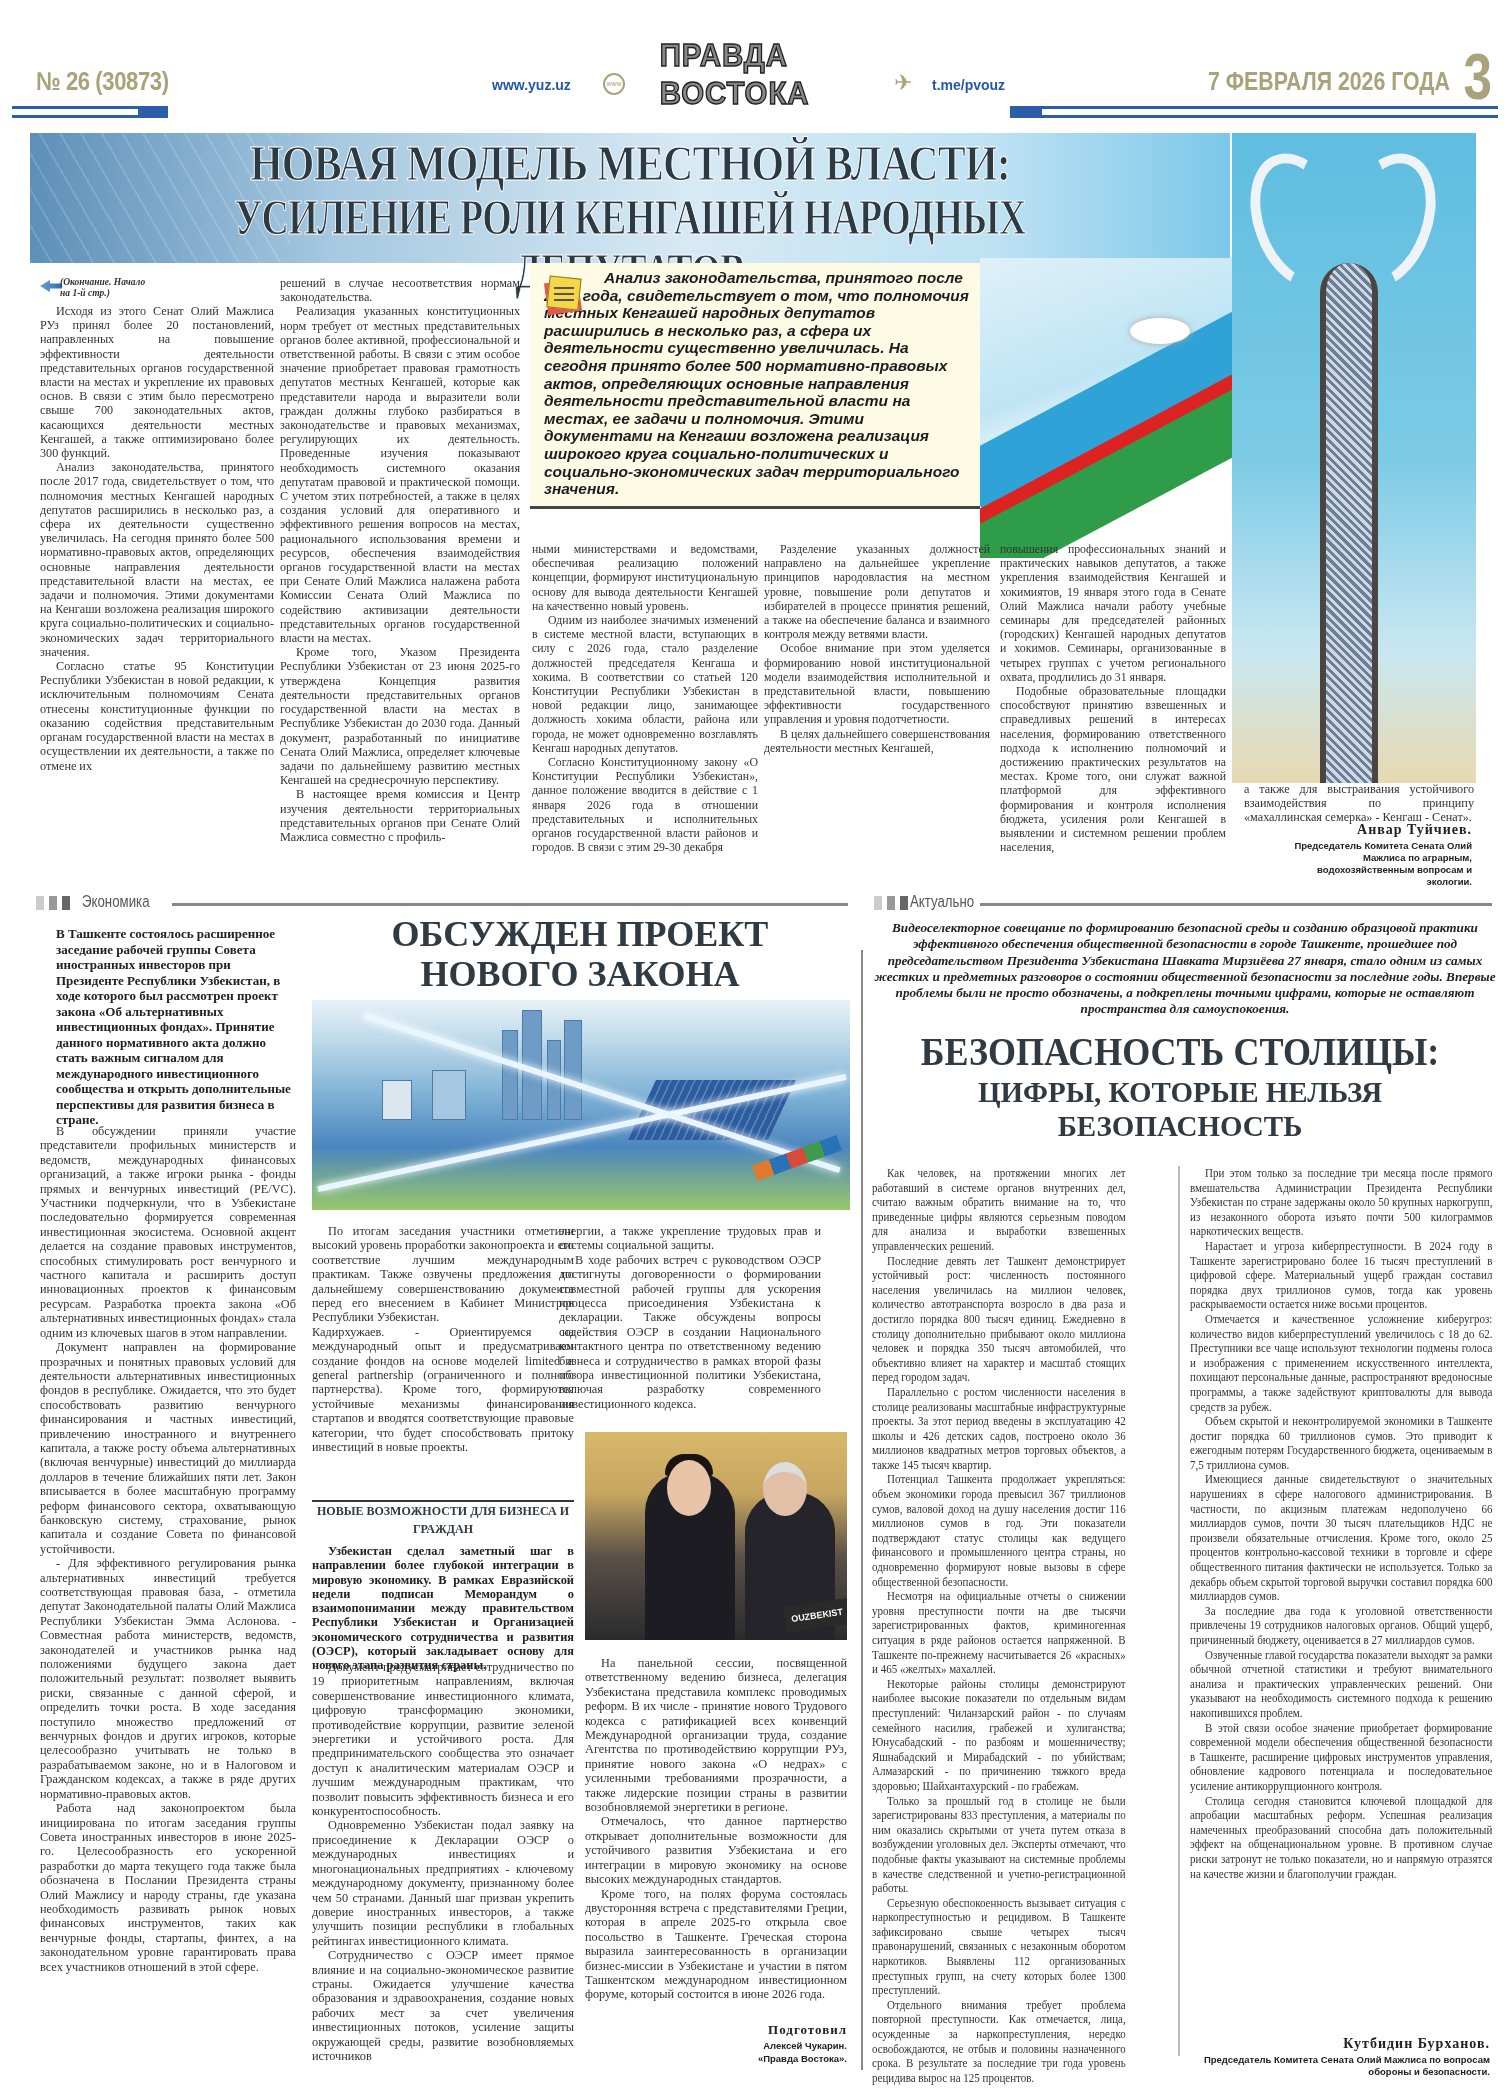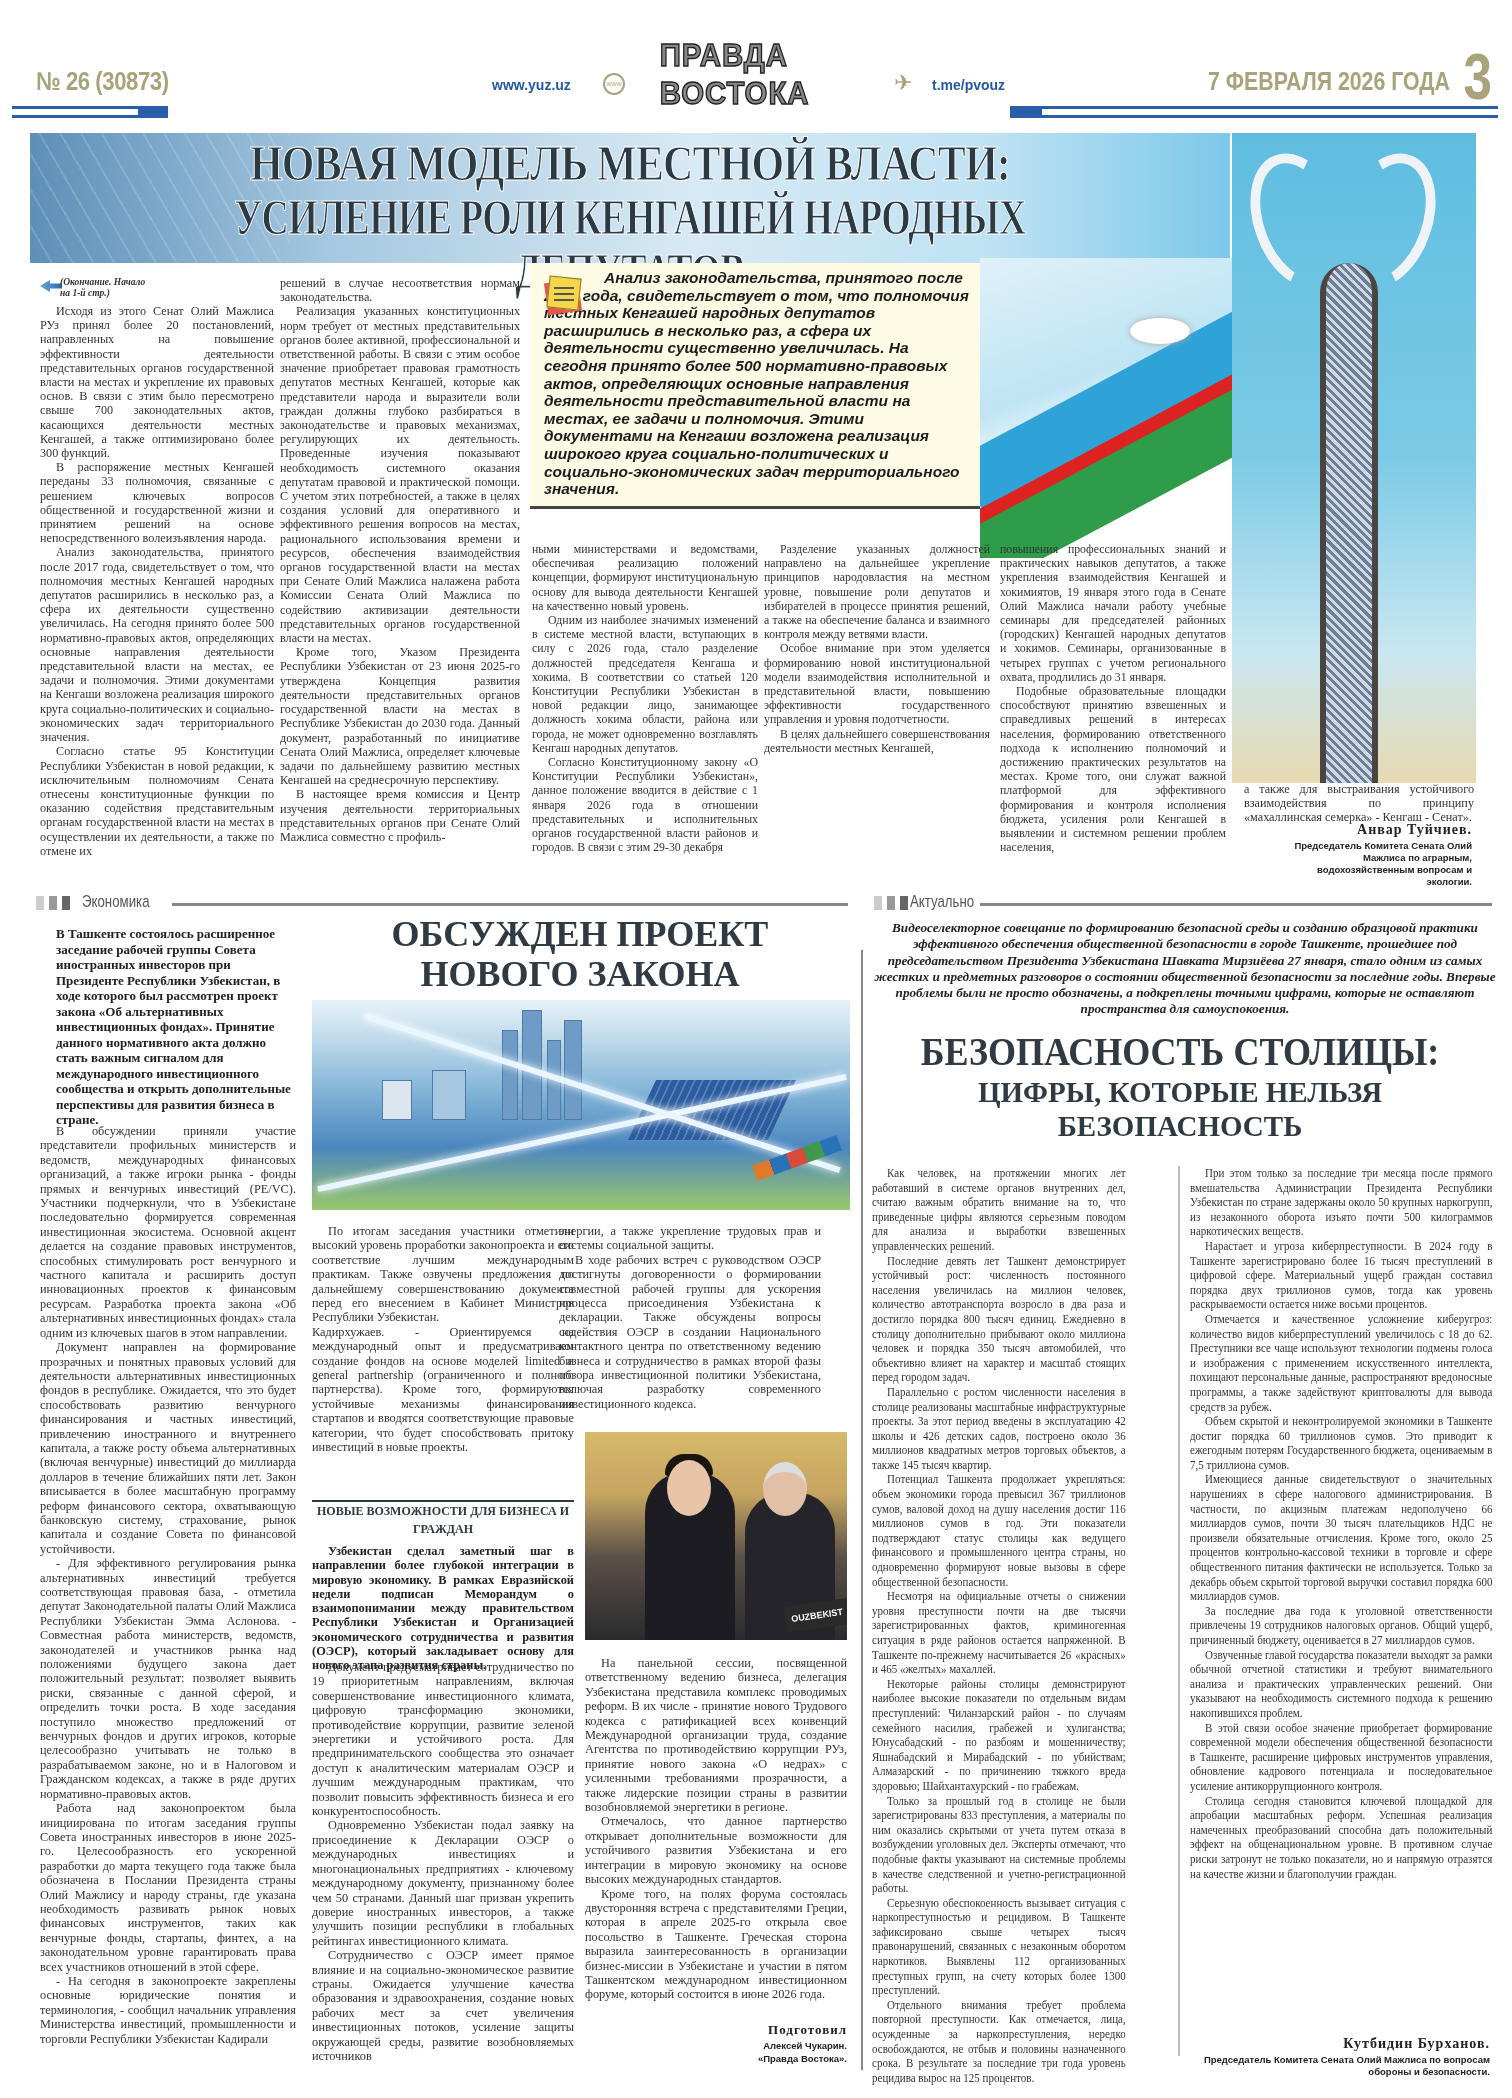--- a/index.html
+++ b/index.html
@@ -129,21 +129,20 @@
       <div class="p2"></div>
     <div class="ln" style="top:14px"></div>
       <div class="ln" style="top:20px"></div>
       <div class="ln" style="top:26px"></div>
   </div>
   <p>Анализ законодательства, принятого после 2017 года, свидетельствует о том, что полномочия местных Кенгашей народных депутатов расширились в несколько раз, а сфера их деятельности существенно увеличилась. На сегодня принято более 500 нормативно-правовых актов, определяющих основные направления деятельности представительной власти на местах, ее задачи и полномочия. Этими документами на Кенгаши возложена реализация широкого круга социально-политических и социально-экономических задач территориального значения.</p>
 </div>
 
 <div class="abs col-text" style="left:40px;top:304px;width:234px;height:560px;overflow:hidden;">
   <p>Исходя из этого Сенат Олий Мажлиса РУз принял более 20 постановлений, направленных на повышение эффективности деятельности представительных органов государственной власти на местах и укрепление их правовых основ. В связи с этим было пересмотрено свыше 700 законодательных актов, касающихся деятельности местных Кенгашей, а также оптимизировано более 300 функций.</p>
-  <p>В распоряжение местных Кенгашей переданы 33 полномочия, связанные с решением ключевых вопросов общественной и государственной жизни и принятием решений на основе непосредственного волеизъявления народа.</p>
   <p>Анализ законодательства, принятого после 2017 года, свидетельствует о том, что полномочия местных Кенгашей народных депутатов расширились в несколько раз, а сфера их деятельности существенно увеличилась. На сегодня принято более 500 нормативно-правовых актов, определяющих основные направления деятельности представительной власти на местах, ее задачи и полномочия. Этими документами на Кенгаши возложена реализация широкого круга социально-политических и социально-экономических задач территориального значения.</p>
   <p>Согласно статье 95 Конституции Республики Узбекистан в новой редакции, к исключительным полномочиям Сената отнесены конституционные функции по оказанию содействия представительным органам государственной власти на местах в осуществлении их деятельности, а также по отмене их</p>
 </div>
 <div class="abs col-text" style="left:280px;top:276px;width:240px;height:588px;overflow:hidden;">
   <p style="text-indent:0">решений в случае несоответствия нормам законодательства.</p>
   <p>Реализация указанных конституционных норм требует от местных представительных органов более активной, профессиональной и ответственной работы. В связи с этим особое значение приобретает правовая грамотность депутатов местных Кенгашей, которые как представители народа и выразители воли граждан должны глубоко разбираться в законодательстве и правовых механизмах, регулирующих их деятельность. Проведенные изучения показывают необходимость системного оказания депутатам правовой и практической помощи. С учетом этих потребностей, а также в целях создания условий для оперативного и эффективного решения вопросов на местах, рационального использования времени и ресурсов, обеспечения взаимодействия органов государственной власти на местах при Сенате Олий Мажлиса налажена работа Комиссии Сената Олий Мажлиса по содействию активизации деятельности представительных органов государственной власти на местах.</p>
   <p>Кроме того, Указом Президента Республики Узбекистан от 23 июня 2025-го утверждена Концепция развития деятельности представительных органов государственной власти на местах в Республике Узбекистан до 2030 года. Данный документ, разработанный по инициативе Сената Олий Мажлиса, определяет ключевые задачи по дальнейшему развитию местных Кенгашей на среднесрочную перспективу.</p>
   <p>В настоящее время комиссия и Центр изучения деятельности территориальных представительных органов при Сенате Олий Мажлиса совместно с профиль-</p>
 </div>
 <div class="abs col-text" style="left:532px;top:542px;width:226px;height:322px;overflow:hidden;font-size:11.8px;">
@@ -191,21 +190,20 @@
   <div class="road" style="left:0;top:130px;width:540px;transform:rotate(-12deg)"></div>
   <div class="road" style="left:40px;top:90px;width:500px;transform:rotate(18deg)"></div>
   <div class="train"></div>
 </div>
 
 <div class="abs col-text" style="left:40px;top:1124px;width:256px;height:940px;overflow:hidden;font-size:12.3px;line-height:14.4px">
   <p>В обсуждении приняли участие представители профильных министерств и ведомств, международных финансовых организаций, а также игроки рынка - фонды прямых и венчурных инвестиций (PE/VC). Участники подчеркнули, что в Узбекистане последовательно формируется современная инвестиционная экосистема. Основной акцент делается на создание правовых инструментов, способных стимулировать рост венчурного и частного капитала и расширить доступ инновационных проектов к финансовым ресурсам. Разработка проекта закона «Об альтернативных инвестиционных фондах» стала одним из ключевых шагов в этом направлении.</p>
   <p>Документ направлен на формирование прозрачных и понятных правовых условий для деятельности альтернативных инвестиционных фондов в республике. Ожидается, что это будет способствовать развитию венчурного финансирования и частных инвестиций, привлечению иностранного и внутреннего капитала, а также росту объема альтернативных (включая венчурные) инвестиций до миллиарда долларов в течение ближайших пяти лет. Закон вписывается в более масштабную программу реформ финансового сектора, охватывающую банковскую систему, страхование, рынок капитала и создание Совета по финансовой устойчивости.</p>
   <p>- Для эффективного регулирования рынка альтернативных инвестиций требуется соответствующая правовая база, - отметила депутат Законодательной палаты Олий Мажлиса Республики Узбекистан Эмма Аслонова. - Совместная работа министерств, ведомств, законодателей и участников рынка над положениями будущего закона дает положительный результат: позволяет выявить риски, связанные с данной сферой, и определить точки роста. В ходе заседания поступило множество предложений от венчурных фондов и других игроков, которые целесообразно учитывать не только в разрабатываемом законе, но и в Налоговом и Гражданском кодексах, а также в ряде других нормативно-правовых актов.</p>
   <p>Работа над законопроектом была инициирована по итогам заседания группы Совета иностранных инвесторов в июне 2025-го. Целесообразность его ускоренной разработки до марта текущего года также была обозначена в Послании Президента страны Олий Мажлису и народу страны, где указана необходимость развивать рынок новых финансовых инструментов, таких как венчурные фонды, стартапы, финтех, а на законодательном уровне гарантировать права всех участников отношений в этой сфере.</p>
-  <p>- На сегодня в законопроекте закреплены основные юридические понятия и терминология, - сообщил начальник управления Министерства инвестиций, промышленности и торговли Республики Узбекистан Кадирали</p>
 </div>
 <div class="abs col-text" style="left:312px;top:1224px;width:262px;height:270px;overflow:hidden;font-size:12.3px;line-height:14.4px">
   <p>По итогам заседания участники отметили высокий уровень проработки законопроекта и его соответствие лучшим международным практикам. Также озвучены предложения по дальнейшему совершенствованию документа перед его внесением в Кабинет Министров Республики Узбекистан.</p>
   <p style="text-indent:0">Кадирхужаев. - Ориентируемся на международный опыт и предусматриваем создание фондов на основе моделей limited и general partnership (ограниченного и полного партнерства). Кроме того, формируются устойчивые механизмы финансирования стартапов и вводятся соответствующие правовые категории, что будет способствовать притоку инвестиций в новые проекты.</p>
 </div>
 <div class="abs col-text" style="left:559px;top:1224px;width:262px;height:200px;overflow:hidden;font-size:12.3px;line-height:14.4px">
   <p style="text-indent:0">энергии, а также укрепление трудовых прав и системы социальной защиты.</p>
   <p>В ходе рабочих встреч с руководством ОЭСР достигнуты договоренности о формировании совместной рабочей группы для ускорения процесса присоединения Узбекистана к декларации. Также обсуждены вопросы содействия ОЭСР в создании Национального контактного центра по ответственному ведению бизнеса и сотрудничество в рамках второй фазы обзора инвестиционной политики Узбекистана, включая разработку современного инвестиционного кодекса.</p>
 </div>
 

